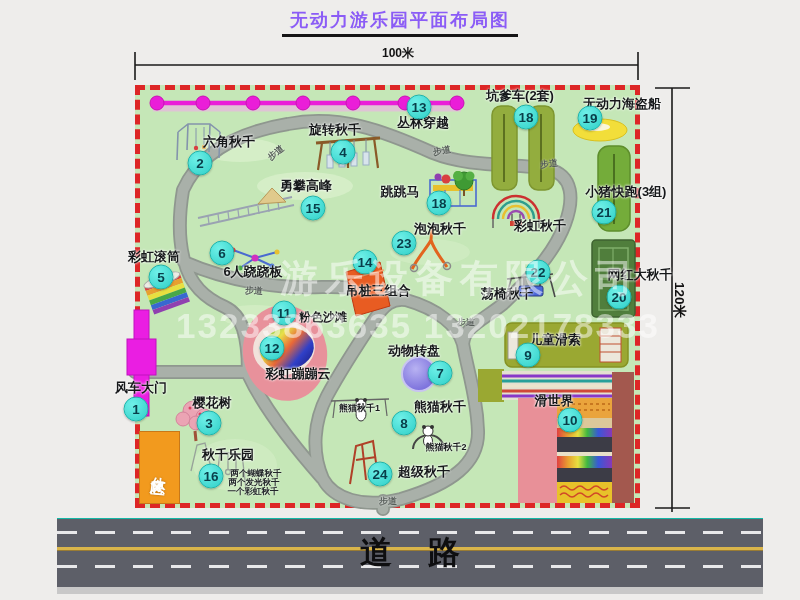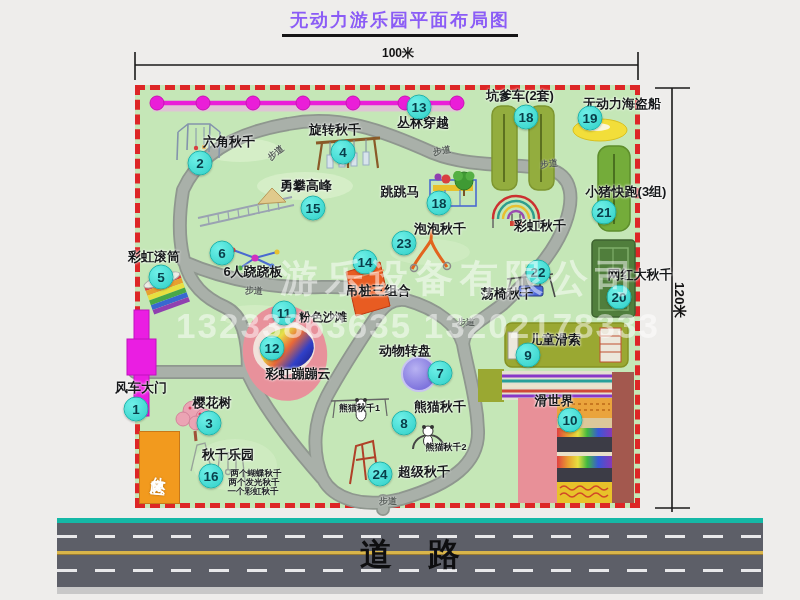--- a/index.html
+++ b/index.html
@@ -29,21 +29,21 @@
          box-shadow:0 1px 2px rgba(0,0,0,.25);}
   .path-label{position:absolute;font-size:9px;font-weight:bold;color:#555c58;white-space:nowrap;
               text-shadow:0 0 2px rgba(255,255,255,.7);}
   .note-line{position:absolute;font-size:8.5px;font-weight:bold;color:#23262a;white-space:nowrap;
              text-shadow:0 0 2px rgba(255,255,255,.8);}
   .wm{position:absolute;color:rgba(255,255,255,.5);font-weight:bold;white-space:nowrap;
       transform:translate(-50%,-50%);z-index:40;}
   .wm1{font-size:38px;letter-spacing:7px;}
   .wm2{font-size:35px;letter-spacing:2px;}
   .road{position:absolute;left:57px;top:518px;width:706px;height:76px;background:#5d5f68;
-        border-top:5px solid #14b8a6;border-bottom:7px solid #c8c8c8;box-sizing:border-box;}
+        border-top:1px solid #14b8a6;border-bottom:7px solid #c8c8c8;box-sizing:border-box;}
   .lane{position:absolute;left:0;width:100%;height:3px;
         background:repeating-linear-gradient(90deg,#e8e8ea 0 20px,rgba(0,0,0,0) 20px 38px);}
   .lane.l1{top:12px;}.lane.l2{top:46px;}
   .center-line{position:absolute;left:0;top:28px;width:100%;height:3px;background:#d9b54a;
                border-bottom:1px solid #9a7c34;}
   .road-label{position:absolute;left:calc(50% + 18px);top:50%;transform:translate(-50%,-50%);
               font-size:32px;font-weight:bold;color:#0e0e10;letter-spacing:36px;z-index:5;}
 </style>
 </head>
 <body>
@@ -347,21 +347,21 @@
       <div class="map-label" style="left: 229px; top: 142px; transform: translate(-50%, -50%);">六角秋千</div>
       <div class="badge" style="left: 200px; top: 163px; transform: translate(-50%, -50%);">2</div>
       <div class="map-label" style="left: 212px; top: 403px; transform: translate(-50%, -50%);">樱花树</div>
       <div class="badge" style="left: 209px; top: 423px; transform: translate(-50%, -50%);">3</div>
       <div class="map-label" style="left: 335px; top: 130px; transform: translate(-50%, -50%);">旋转秋千</div>
       <div class="badge" style="left: 343px; top: 152px; transform: translate(-50%, -50%);">4</div>
       <div class="map-label" style="left: 154px; top: 257px; transform: translate(-50%, -50%);">彩虹滚筒</div>
       <div class="badge" style="left: 161px; top: 277px; transform: translate(-50%, -50%);">5</div>
       <div class="map-label" style="left: 253px; top: 272px; transform: translate(-50%, -50%);">6人跷跷板</div>
       <div class="badge" style="left: 222px; top: 253px; transform: translate(-50%, -50%);">6</div>
-      <div class="map-label" style="left: 405px; top: 351px; transform: translate(-50%, -50%);">动物转盘</div>
+      <div class="map-label" style="left: 414px; top: 351px; transform: translate(-50%, -50%);">动物转盘</div>
       <div class="badge" style="left: 440px; top: 373px; transform: translate(-50%, -50%);">7</div>
       <div class="map-label" style="left: 440px; top: 407px; transform: translate(-50%, -50%);">熊猫秋千</div>
       <div class="badge" style="left: 404px; top: 423px; transform: translate(-50%, -50%);">8</div>
       <div class="map-label" style="left: 555px; top: 340px; transform: translate(-50%, -50%);">儿童滑索</div>
       <div class="badge" style="left: 528px; top: 355px; transform: translate(-50%, -50%);">9</div>
       <div class="map-label" style="left: 554px; top: 401px; transform: translate(-50%, -50%);">滑世界</div>
       <div class="badge" style="left: 570px; top: 420px; transform: translate(-50%, -50%);">10</div>
       <div class="map-label" style="left: 323px; top: 317px; font-size: 12px; transform: translate(-50%, -50%);">粉色沙滩</div>
       <div class="badge" style="left: 284px; top: 313px; transform: translate(-50%, -50%);">11</div>
       <div class="map-label" style="left: 298px; top: 374px; transform: translate(-50%, -50%);">彩虹蹦蹦云</div>

